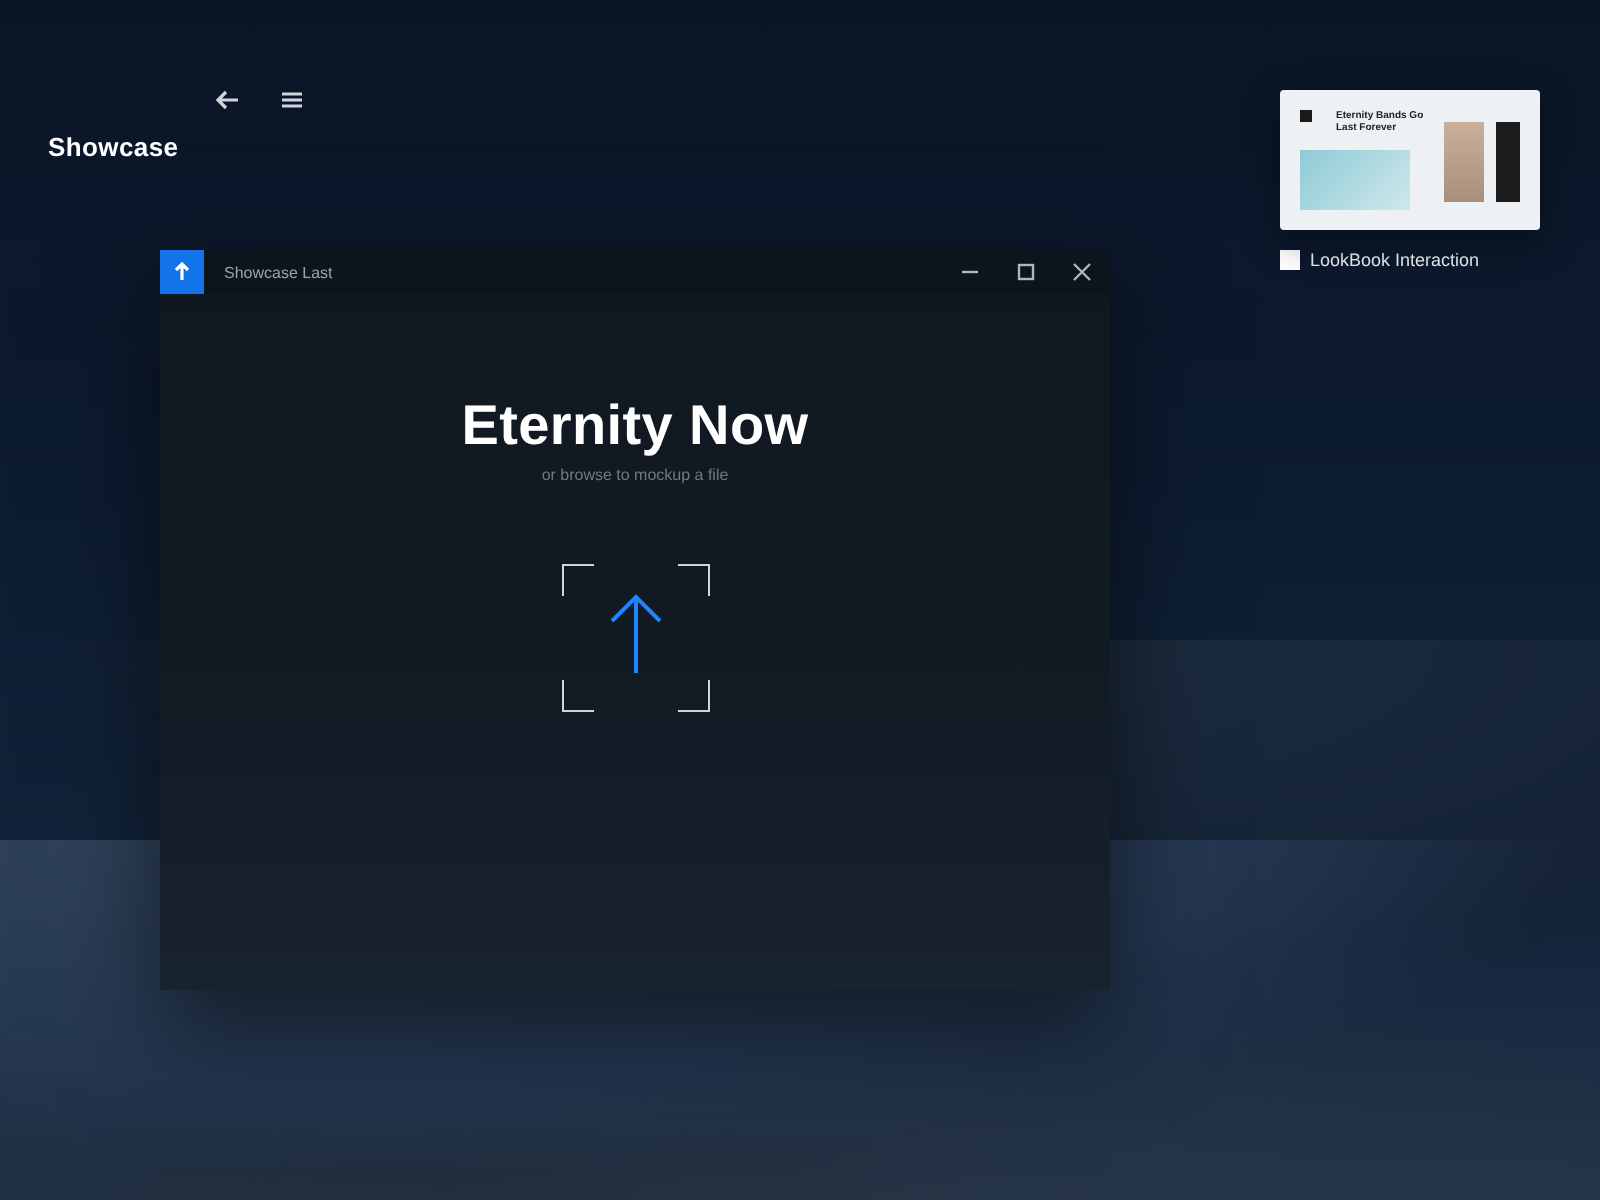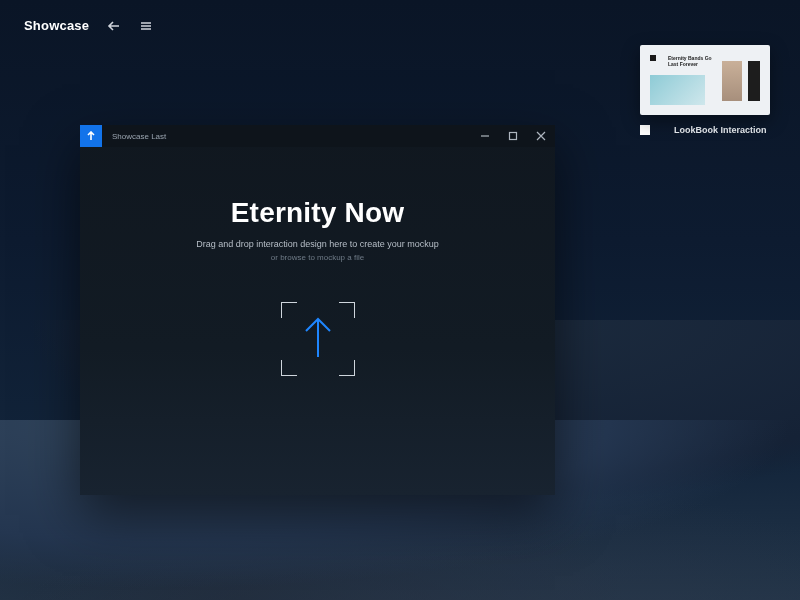--- a/index.html
+++ b/index.html
@@ -10,33 +10,33 @@
       radial-gradient(ellipse 700px 300px at 30% 100%, #1e2a3a 0%, transparent 55%),
       linear-gradient(180deg, #0a1526 0%, #0d1b30 40%, #12243a 75%, #233549 100%);
     position: relative;
   }
   
   .dune1, .dune2 { position: absolute; left: 0; right: 0; }
   .dune1 { top: 320px; height: 280px; background: radial-gradient(ellipse 700px 260px at 65% 0%, #1c2b3e 0%, #152236 60%, transparent 70%); }
   .dune2 { top: 420px; height: 200px; background: radial-gradient(ellipse 900px 240px at 20% 0%, #31455c 0%, #243650 50%, transparent 70%); }
 
   .topbar { position: absolute; top: 18px; left: 24px; display: flex; align-items: center; gap: 18px; color: #fff; }
-  .brand { font-weight: 700; font-size: 13px; letter-spacing: .2px; }
+  .brand { font-weight: 700; font-size: 13px; letter-spacing: .2px; margin-top: 48px; }
   .ico { width: 14px; height: 14px; display: inline-flex; align-items: center; justify-content: center; opacity: .9; cursor: pointer; }
   .ico svg { stroke: #e6eaf0; stroke-width: 1.6; fill: none; }
 
   
   .thumb { position: absolute; top: 45px; right: 30px; width: 130px; }
   .thumb-preview { width: 130px; height: 70px; background: #eef1f4; border-radius: 2px; box-shadow: 0 6px 18px rgba(0,0,0,.4); position: relative; overflow: hidden; }
   .thumb-preview .mini-title { position: absolute; top: 10px; left: 28px; font-size: 5px; font-weight: 700; color: #222; line-height: 1.2; white-space: pre-line; }
   .thumb-preview .mini-dot { position: absolute; top: 10px; left: 10px; width: 6px; height: 6px; background: #1a1a1a; }
   .thumb-preview .mini-img { position: absolute; left: 10px; top: 30px; width: 55px; height: 30px; background: linear-gradient(135deg,#8ecbd6,#cfe7ec); }
   .thumb-preview .mini-col { position: absolute; right: 28px; top: 16px; width: 20px; height: 40px; background: linear-gradient(180deg,#c9b099,#a78f7c); }
   .thumb-preview .mini-col2 { position: absolute; right: 10px; top: 16px; width: 12px; height: 40px; background: #1d1d1d; }
-  .thumb-row { display: flex; align-items: flex-start; gap: 24px; margin-top: 10px; font-weight: bold; }
+  .thumb-row { display: flex; align-items: flex-start; gap: 5px; margin-top: 10px; }
   .thumb-check { width: 10px; height: 10px; background: #fff; }
   .thumb-label { font-size: 9px; color: #e9edf2; }
 
   
   .win { position: absolute; left: 80px; top: 125px; width: 475px; height: 370px; background: linear-gradient(180deg,#10171f 0%, #121b24 60%, #182330 100%); box-shadow: 0 20px 50px rgba(0,0,0,.55); }
   .titlebar { height: 22px; background: #0e141b; display: flex; align-items: center; position: relative; color: #9aa4af; font-size: 8px; }
   .titlebar .accent { width: 22px; height: 22px; background: #1273ea; display: flex; align-items: center; justify-content: center; }
   .titlebar .accent svg { stroke: #fff; stroke-width: 1.6; fill: none; }
   .titlebar .appname { margin-left: 10px; }
   .wctrls { position: absolute; right: 0; top: 0; height: 22px; display: flex; }
@@ -113,21 +113,20 @@
         </div>
       <div class="wbtn">
           <svg width="10" height="10" viewBox="0 0 10 10">
             <path d="M1 1l8 8M9 1l-8 8"></path>
           </svg>
         </div>
     </div>
   </div>
   <div class="content">
     <div class="heading">Eternity Now</div>
-    <div class="sub1">Drag and drop interaction design here to create your mockup</div>
     <div class="sub2">or browse to mockup a file</div>
     <div class="dropzone">
       <div class="corner tl"></div>
       <div class="corner tr"></div>
       <div class="corner bl"></div>
       <div class="corner br"></div>
       <div class="arrow">
         <svg width="34" height="44" viewBox="0 0 34 44">
             <path d="M17 42V4M5 16L17 4l12 12"></path>
           </svg>

